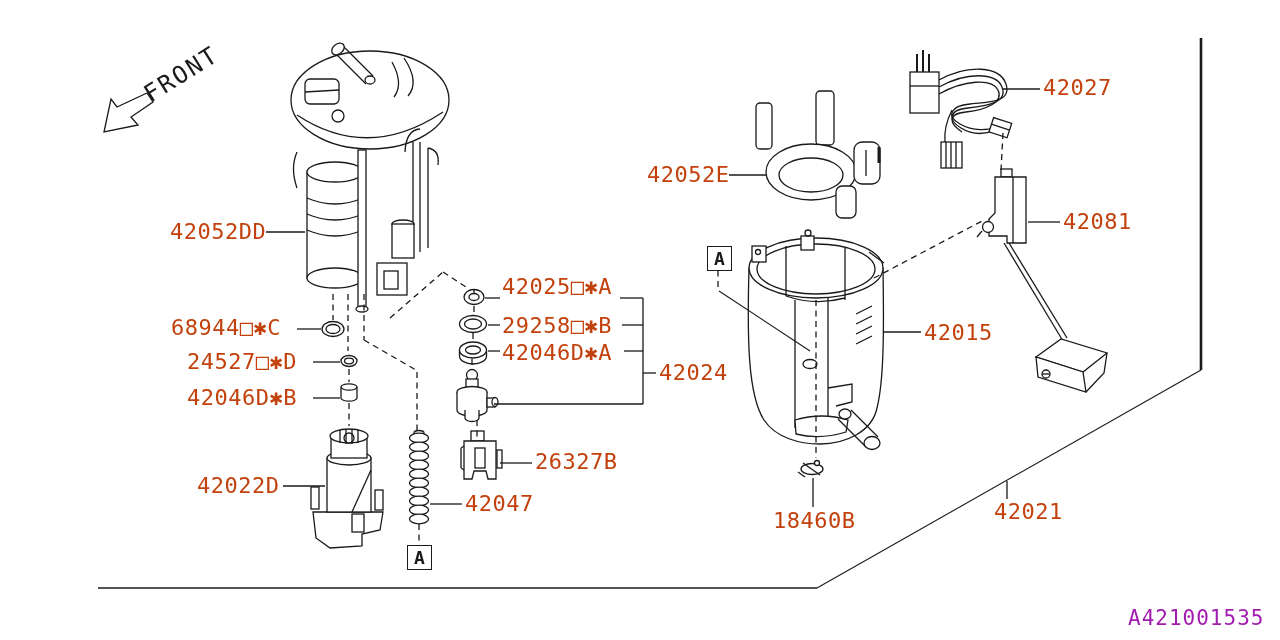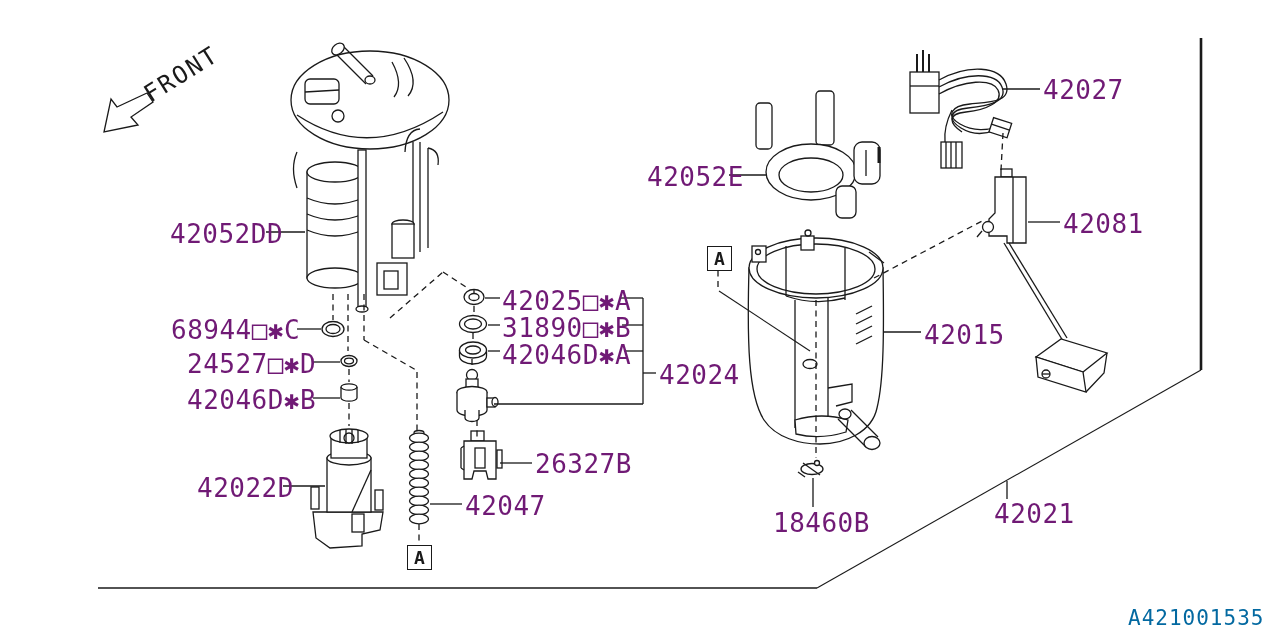--- a/index.html
+++ b/index.html
@@ -1,20 +1,20 @@
 <!DOCTYPE html>
 <html><head>
 <meta charset="utf-8">
 <style>
   html,body{margin:0;padding:0;background:#fff;}
   #stage{position:relative;width:1280px;height:640px;background:#ffffff;overflow:hidden;
          font-family:"DejaVu Sans Mono","DejaVu Sans",monospace;color:#1a1a1a;}
   #lineart{position:absolute;left:0;top:0;}
-  .lbl{position:absolute;font-size:26px;line-height:1;white-space:nowrap;letter-spacing:0.5px;color:#701a75;}
-  .code{position:absolute;font-size:21px;line-height:1;letter-spacing:1px;color:#0369a1;}
+  .lbl{position:absolute;font-size:22px;line-height:1;white-space:nowrap;letter-spacing:0.5px;color:#c2410c;}
+  .code{position:absolute;font-size:21px;line-height:1;letter-spacing:1px;color:#a21caf;}
   .front{position:absolute;left:140px;top:86px;font-size:24px;line-height:1;letter-spacing:2px;
          transform:rotate(-32deg);transform-origin:left top;color:#1a1a1a;}
   .abox{position:absolute;width:23px;height:23px;border:1.6px solid #1a1a1a;
         display:flex;align-items:center;justify-content:center;
         font-size:18px;font-weight:bold;line-height:1;background:#fff;color:#1a1a1a;}
 </style>
 </head>
 <body>
 
 <div id="stage">
@@ -271,22 +271,22 @@
 
   <div class="front">FRONT</div>
 
   <div class="lbl" style="left:170px;top:221px">42052DD</div>
   <div class="lbl" style="left:171px;top:317px">68944□✱C</div>
   <div class="lbl" style="left:187px;top:351px">24527□✱D</div>
   <div class="lbl" style="left:187px;top:387px">42046D✱B</div>
   <div class="lbl" style="left:197px;top:475px">42022D</div>
   <div class="lbl" style="left:465px;top:493px">42047</div>
   <div class="lbl" style="left:535px;top:451px">26327B</div>
-  <div class="lbl" style="left:502px;top:288px">42025□✱A</div>
-  <div class="lbl" style="left:502px;top:315px">31890□✱B</div>
+  <div class="lbl" style="left:502px;top:276px">42025□✱A</div>
+  <div class="lbl" style="left:502px;top:315px">29258□✱B</div>
   <div class="lbl" style="left:502px;top:342px">42046D✱A</div>
   <div class="lbl" style="left:659px;top:362px">42024</div>
   <div class="lbl" style="left:647px;top:164px">42052E</div>
   <div class="lbl" style="left:924px;top:322px">42015</div>
   <div class="lbl" style="left:773px;top:510px">18460B</div>
   <div class="lbl" style="left:1043px;top:77px">42027</div>
   <div class="lbl" style="left:1063px;top:211px">42081</div>
   <div class="lbl" style="left:994px;top:501px">42021</div>
 
   <div class="abox" style="left:407px;top:545px">A</div>

